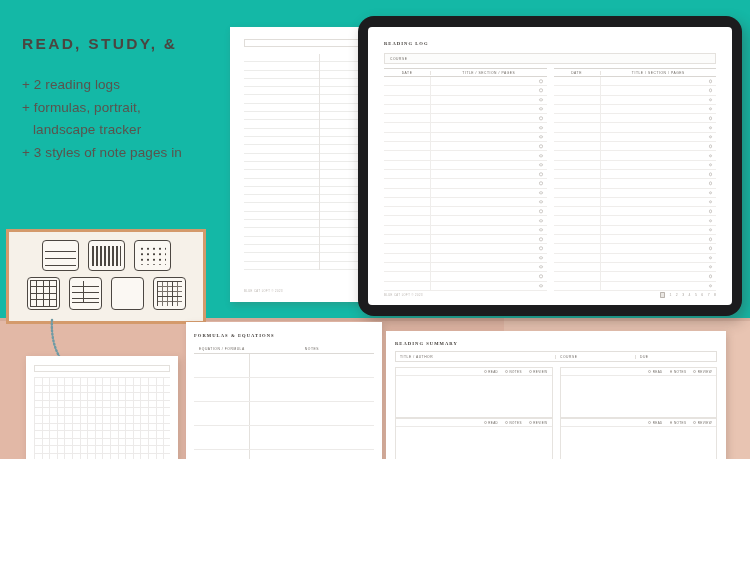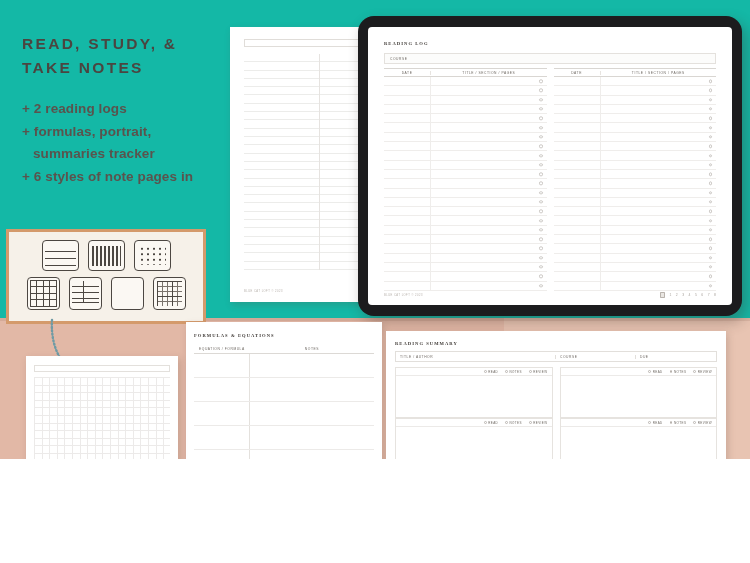--- a/index.html
+++ b/index.html
@@ -47,21 +47,20 @@
   .bullets {
     margin-top: 18px;
     list-style: none;
   }
   .bullets li {
     font-size: 13.5px;
     line-height: 1.68;
     color: #5a534d;
     letter-spacing: .1px;
     text-indent: 0;
-    font-weight: bold;
   }
   .bullets li.cont { padding-left: 11px; }
 
   
   .thumb-panel {
     position: absolute; left: 6px; top: 229px;
     width: 200px; height: 95px;
     background: #f6f1e9;
     border: 3px solid #d49a6b;
   }
@@ -302,27 +301,26 @@
 
 <div id="stage">
 
   <div class="band-rose"></div>
   <div class="band-rose-right"></div>
   <div class="band-shadow-top"></div>
 
   <div class="headline">
     <h1>
       <span>Read, Study, &amp;</span><br>
-      <span>Take Notes</span>
     </h1>
     <ul class="bullets">
       <li>+ 2 reading logs</li>
       <li>+ formulas, portrait,</li>
-      <li class="cont">summaries tracker</li>
-      <li>+ 6 styles of note pages in</li>
+      <li class="cont">landscape tracker</li>
+      <li>+ 3 styles of note pages in</li>
     </ul>
   </div>
 
   <div class="thumb-panel">
     <div class="thumb-grid">
       <div class="thumb-row r1">
         <div class="thumb t-lined"></div>
         <div class="thumb t-dashed">
           <i style="top:6px"></i>
             <i style="top:12px"></i>

